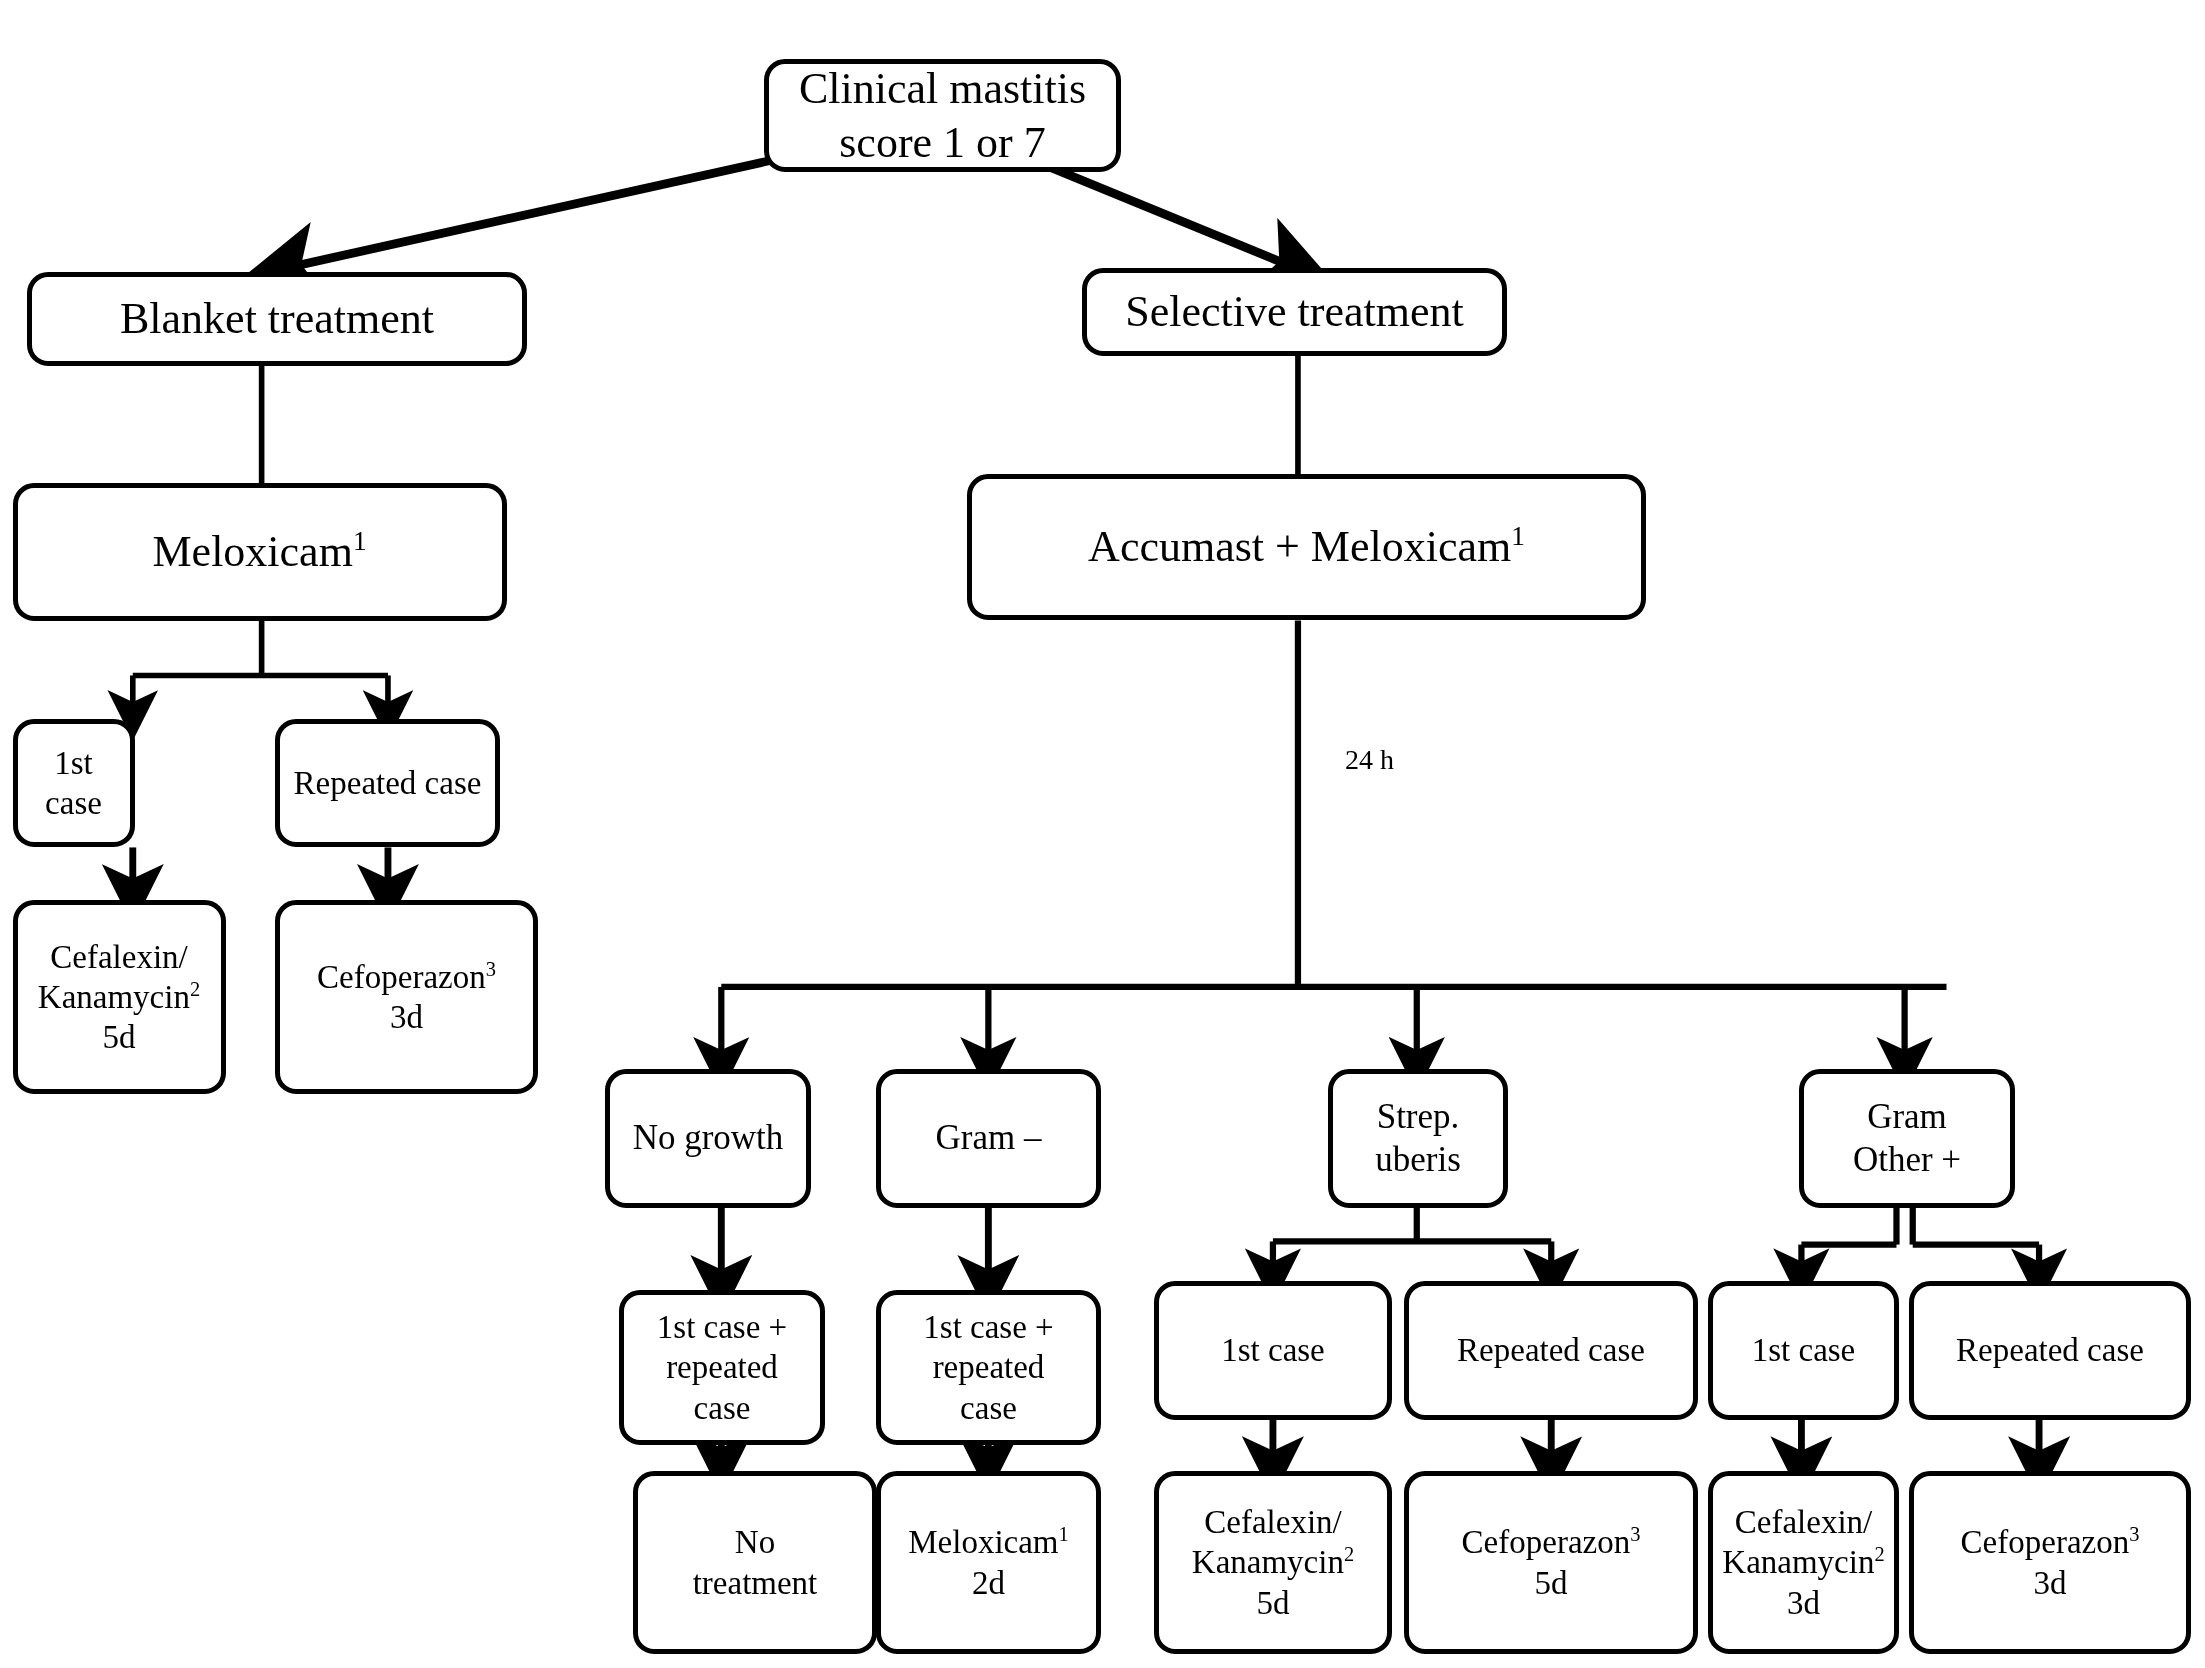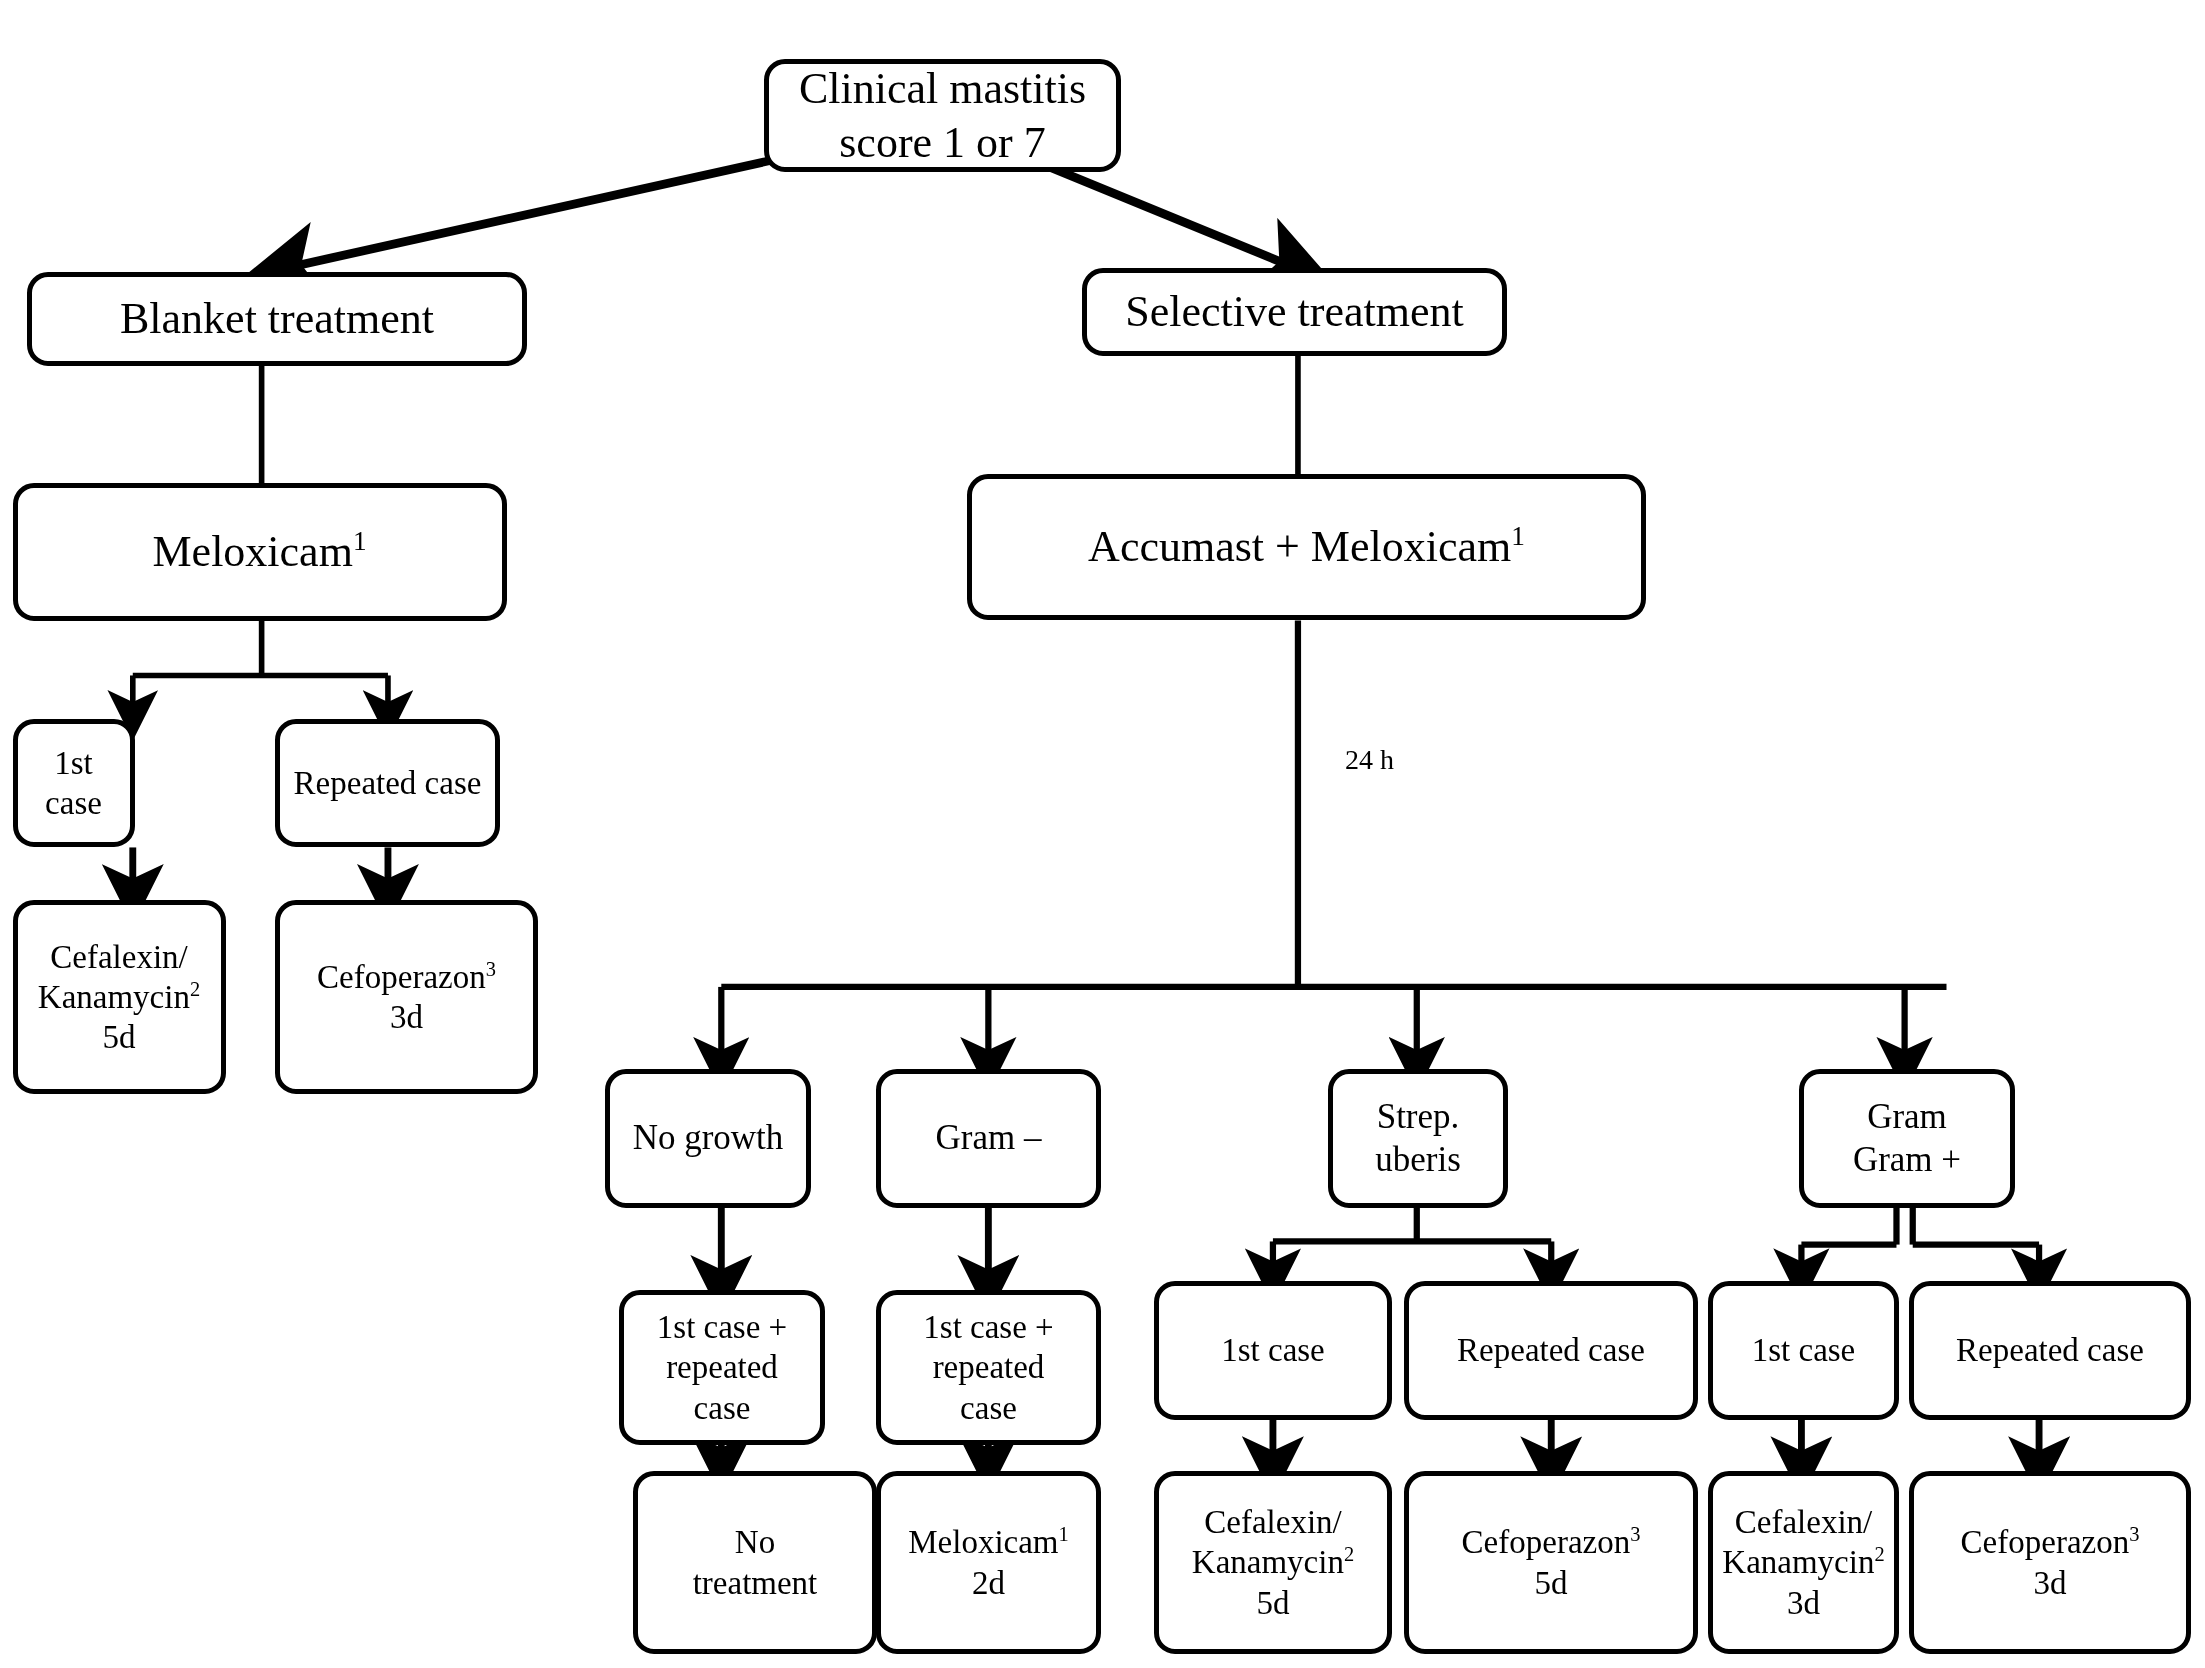--- a/index.html
+++ b/index.html
@@ -199,21 +199,21 @@
   <div class="node s56" style="left:1328px;top:1069px;width:180px;height:139px;">
     <span class="txt">
       <span>Strep.</span><br>
       <span>uberis</span>
     </span>
   </div>
 
   <div class="node s56" style="left:1799px;top:1069px;width:216px;height:139px;">
     <span class="txt">
       <span>Gram</span><br>
-      <span>Gram +</span>
+      <span>Other +</span>
     </span>
   </div>
 
   <div class="node s52" style="left:619px;top:1290px;width:206px;height:155px;">
     <span class="txt">
       <span>1st case +</span><br>
       <span>repeated</span><br>
       <span>case</span>
     </span>
   </div>

